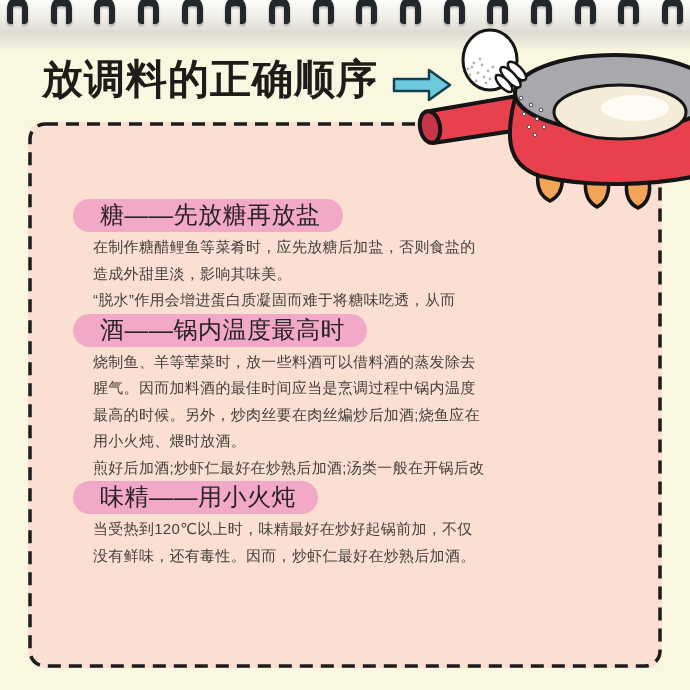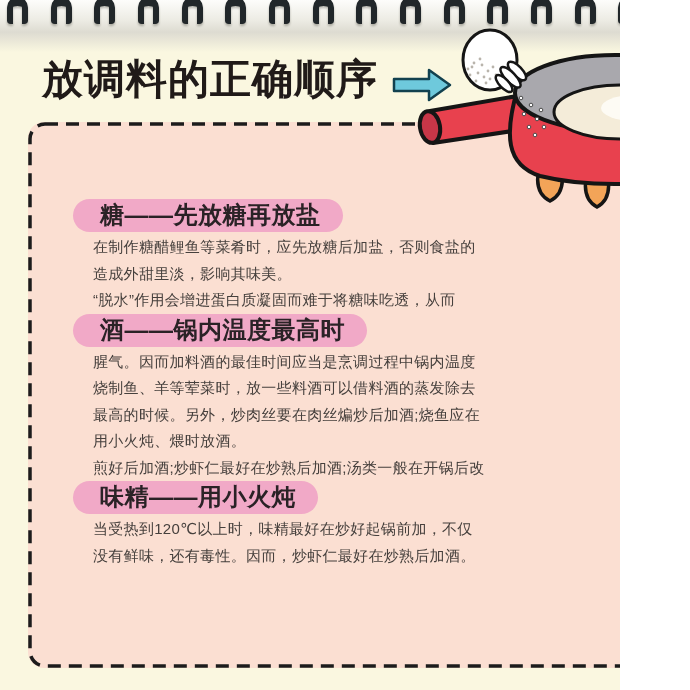--- a/index.html
+++ b/index.html
@@ -1,18 +1,18 @@
 <!DOCTYPE html>
 <html><head>
 <meta charset="utf-8">
 <style>
   html,body { margin:0; padding:0; }
   body { font-family: "Liberation Sans", "DejaVu Sans", sans-serif; }
   .page {
-    position:relative; width:620px; height:690px; overflow:hidden;
+    position:relative; width:690px; height:690px; overflow:hidden;
     background:#faf7e0;
   }
   
   .binding {
     position:absolute; left:0; top:0; width:690px; height:52px;
     background:linear-gradient(180deg,#fdfdfb 0%, #ecebe3 40%, #dddbd1 62%, #faf7e0 100%);
   }
   .rings {
     position:absolute; left:0; top:-3px; width:690px;
     display:flex; justify-content:space-between; padding:0 7px; box-sizing:border-box;
@@ -35,21 +35,21 @@
     position:absolute; left:28px; top:122px; width:634px; height:546px;
     background:#fbdfd2; border-radius:16px;
   }
   .panel-border { position:absolute; left:0; top:0; }
   .sections { position:absolute; left:45px; top:77px; width:570px; }
   .section + .section { }
   .bubble {
     display:inline-block; height:30px; line-height:30px;
     padding:1px 22px 2px 27px; border-radius:17px;
     background:#f1a9c7; color:#2a2226;
-    font-size:24px; font-weight:bold; letter-spacing:0.5px; white-space:nowrap;
+    font-size:24px; font-weight:normal; letter-spacing:0.5px; white-space:nowrap;
   }
   .body { margin-left:20px; margin-top:2px; }
   .line {
     font-size:15px; line-height:26.5px; color:#46403d;
     letter-spacing:0.3px; white-space:nowrap;
   }
   .pot-svg { position:absolute; left:400px; top:15px; }
 </style>
 </head>
 <body>
@@ -95,22 +95,22 @@
         <div class="body">
           <div class="line">在制作糖醋鲤鱼等菜肴时，应先放糖后加盐，否则食盐的</div>
           <div class="line">造成外甜里淡，影响其味美。</div>
           <div class="line">“脱水”作用会增进蛋白质凝固而难于将糖味吃透，从而</div>
         </div>
       </div>
 
       <div class="section">
         <div class="bubble">酒——锅内温度最高时</div>
         <div class="body">
+          <div class="line">烧制鱼、羊等荤菜时，放一些料酒可以借料酒的蒸发除去</div>
           <div class="line">腥气。因而加料酒的最佳时间应当是烹调过程中锅内温度</div>
-          <div class="line">烧制鱼、羊等荤菜时，放一些料酒可以借料酒的蒸发除去</div>
           <div class="line">最高的时候。另外，炒肉丝要在肉丝煸炒后加酒;烧鱼应在</div>
           <div class="line">用小火炖、煨时放酒。</div>
           <div class="line">煎好后加酒;炒虾仁最好在炒熟后加酒;汤类一般在开锅后改</div>
         </div>
       </div>
 
       <div class="section">
         <div class="bubble">味精——用小火炖</div>
         <div class="body">
           <div class="line">当受热到120℃以上时，味精最好在炒好起锅前加，不仅</div>

